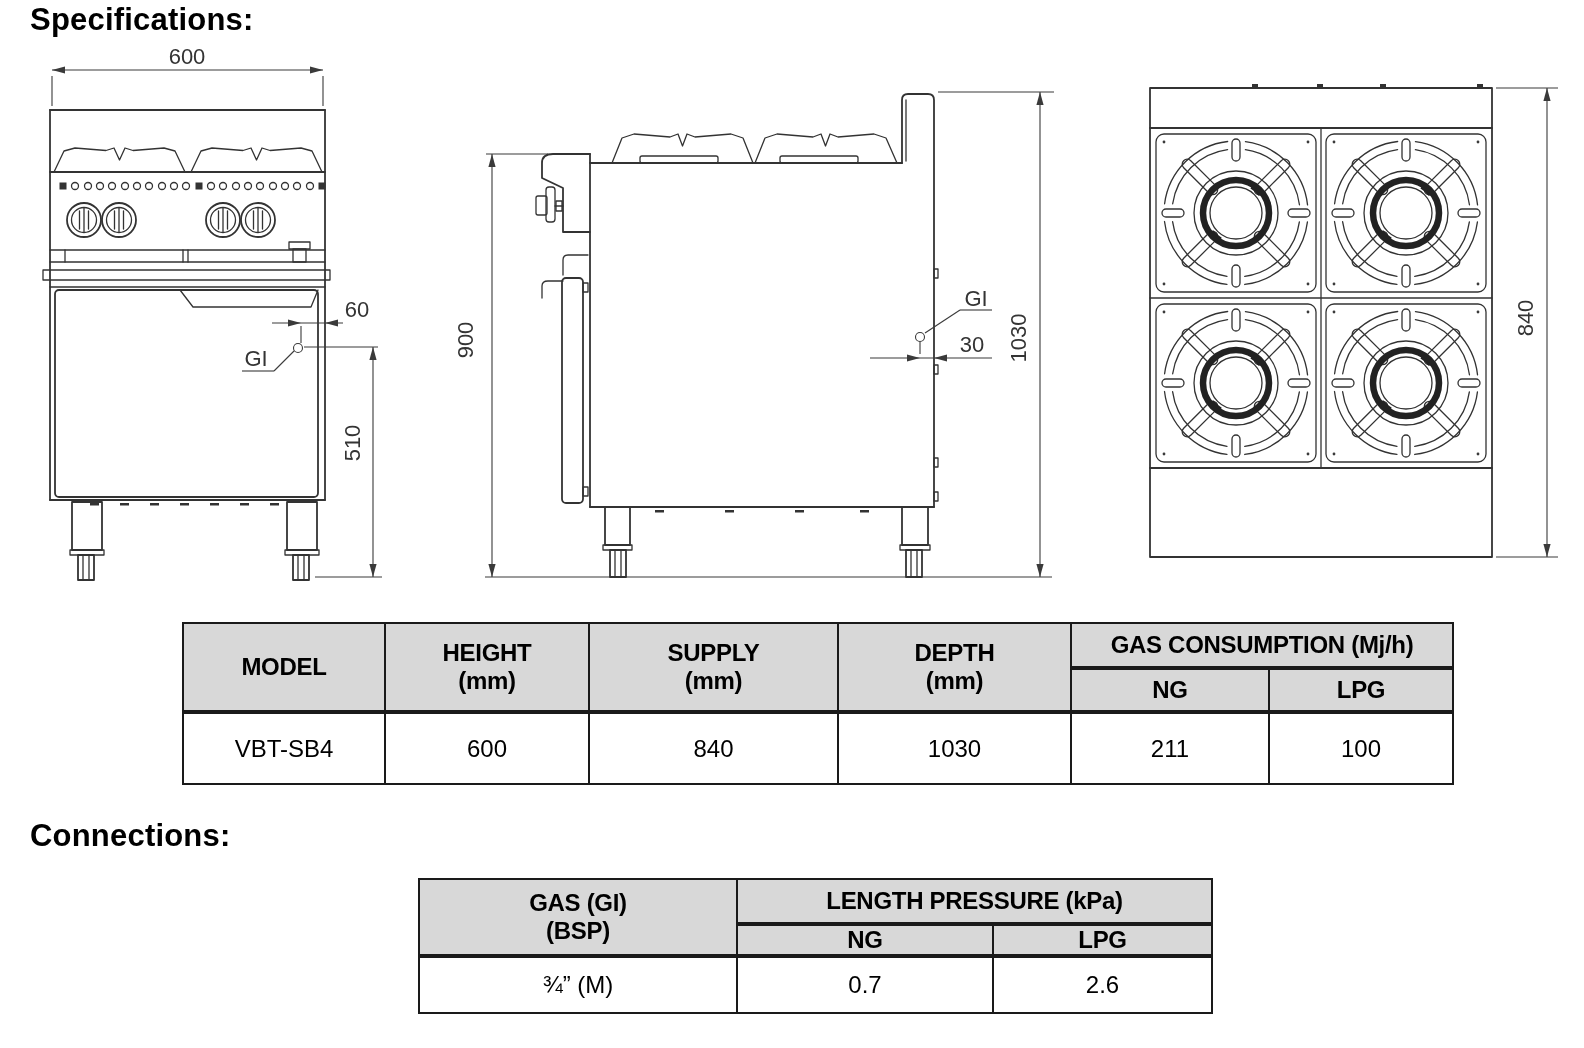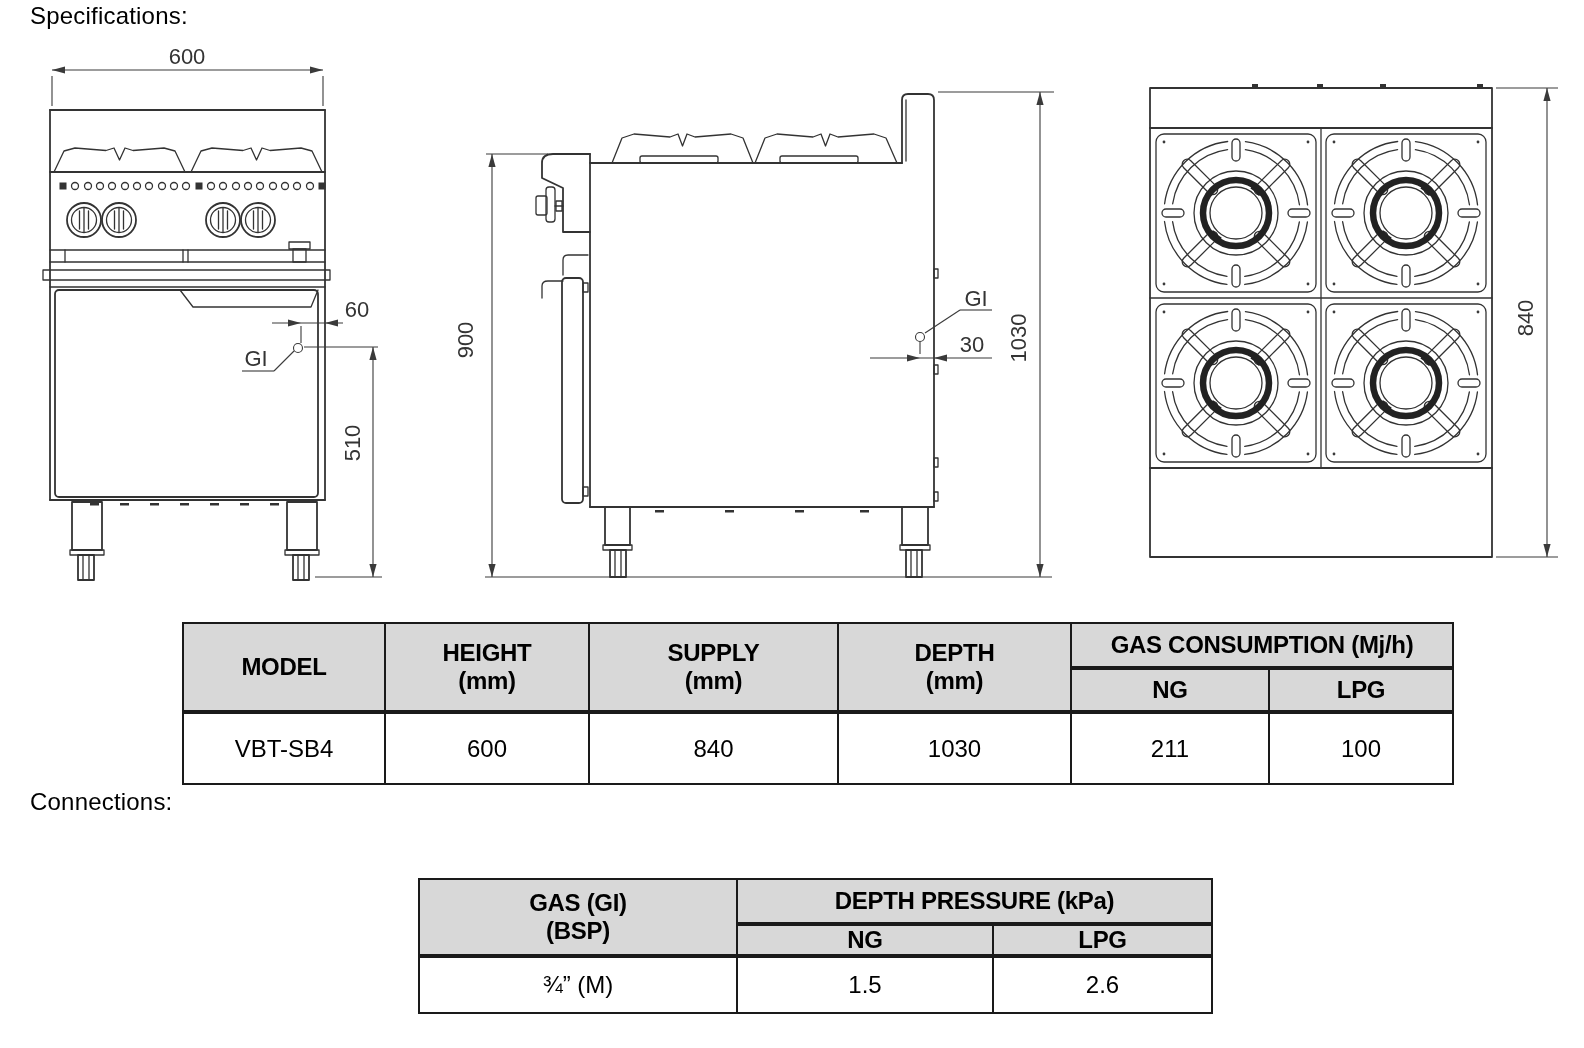--- a/index.html
+++ b/index.html
@@ -1,25 +1,25 @@
 <!DOCTYPE html>
 <html><head>
 <meta charset="utf-8">
 <style>
   html,body{margin:0;padding:0;}
   body{
     width:1584px;height:1048px;position:relative;background:#fff;
     font-family:"Liberation Sans",sans-serif;color:#000;overflow:hidden;
   }
   .heading{
-    position:absolute;left:30px;font-size:24px;font-weight:normal;
+    position:absolute;left:30px;font-size:31px;font-weight:bold;
     letter-spacing:0.2px;color:#000;
   }
   #spec-heading{top:2px;}
-  #conn-heading{top:788px;}
+  #conn-heading{top:818px;}
   svg{position:absolute;overflow:visible;}
   svg *{vector-effect:non-scaling-stroke;}
   .ln{stroke:#333;stroke-width:1.8;fill:none;stroke-linecap:round;stroke-linejoin:round;}
   .thin{stroke:#333;stroke-width:1.3;fill:none;stroke-linecap:round;stroke-linejoin:round;}
   .dim{stroke:#3a3a3a;stroke-width:1.1;fill:none;}
   .arw{fill:#3a3a3a;stroke:none;}
   .dimtxt{font-family:"Liberation Sans",sans-serif;font-size:22px;fill:#343434;}
   .fillmark{fill:#333;stroke:none;}
   table{position:absolute;border-collapse:collapse;table-layout:fixed;}
   th,td{
@@ -379,25 +379,25 @@
     <col style="width:318px">
       <col style="width:256px">
       <col style="width:219px">
   </colgroup>
   <tbody>
       <tr style="height:45px;">
     <th rowspan="2" class="thick-b">
       <span class="sub">GAS (GI)</span>
       <span class="sub">(BSP)</span>
     </th>
-    <th colspan="2" class="thick-b">DEPTH PRESSURE (kPa)</th>
+    <th colspan="2" class="thick-b">LENGTH PRESSURE (kPa)</th>
   </tr>
   <tr style="height:32px;">
     <th class="thick-b">NG</th>
     <th class="thick-b">LPG</th>
   </tr>
   <tr style="height:57px;">
     <td>¾” (M)</td>
-    <td>1.5</td>
+    <td>0.7</td>
     <td>2.6</td>
   </tr>
 </tbody>
   </table>
 
 </body></html>

